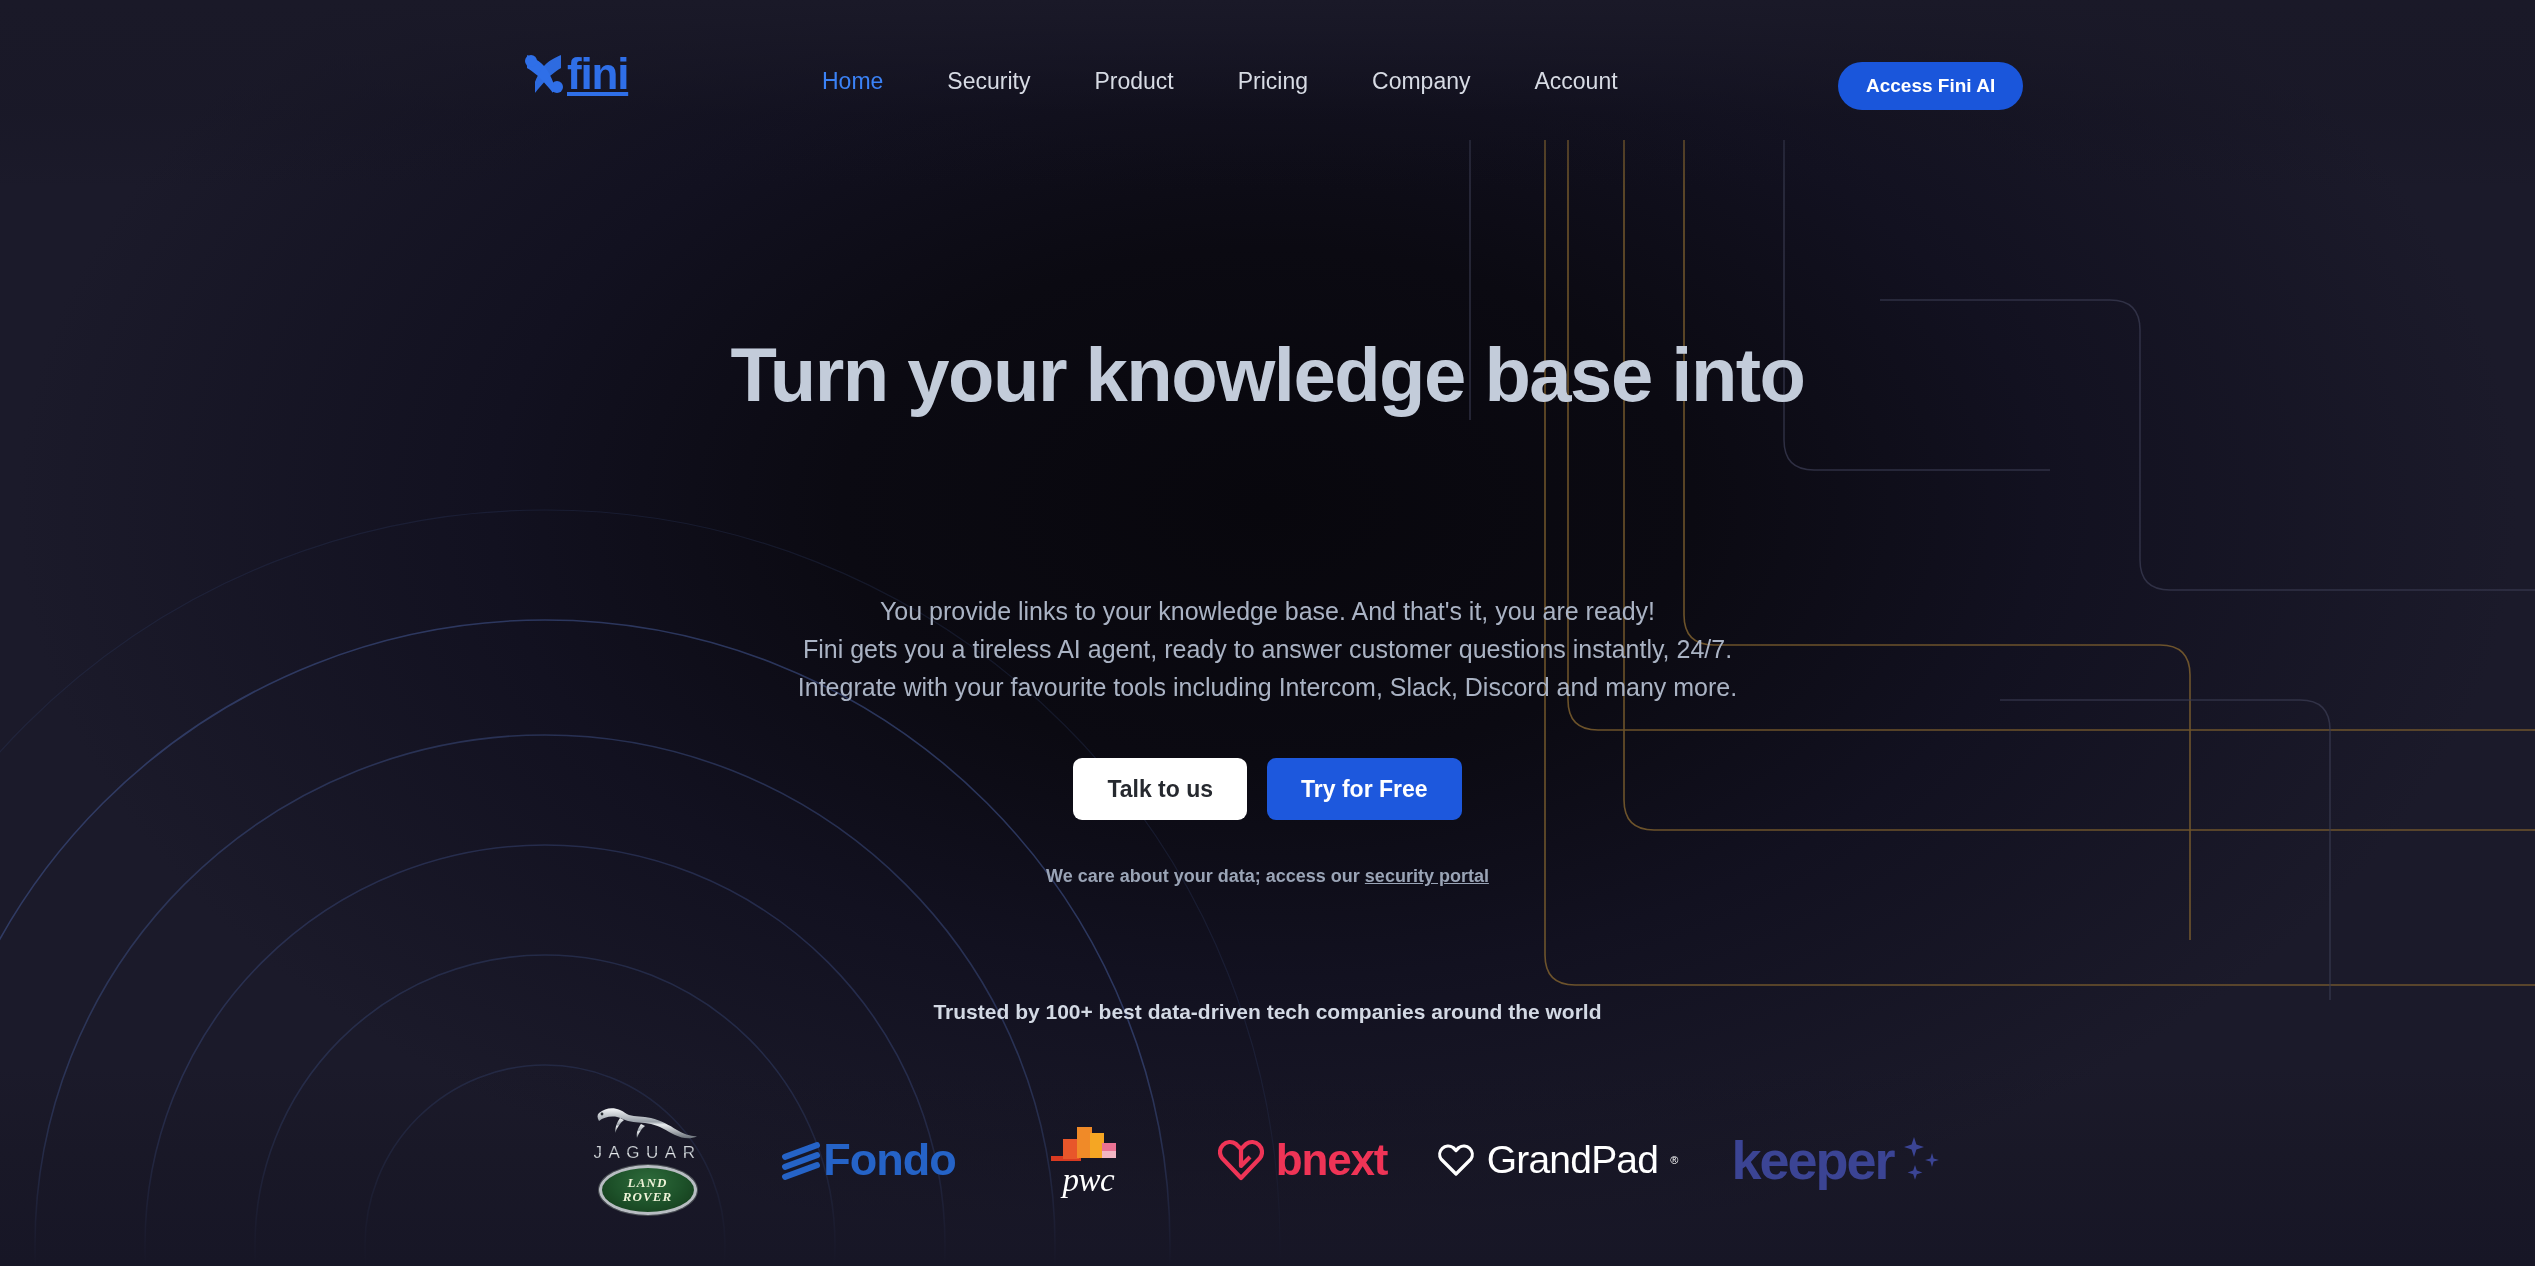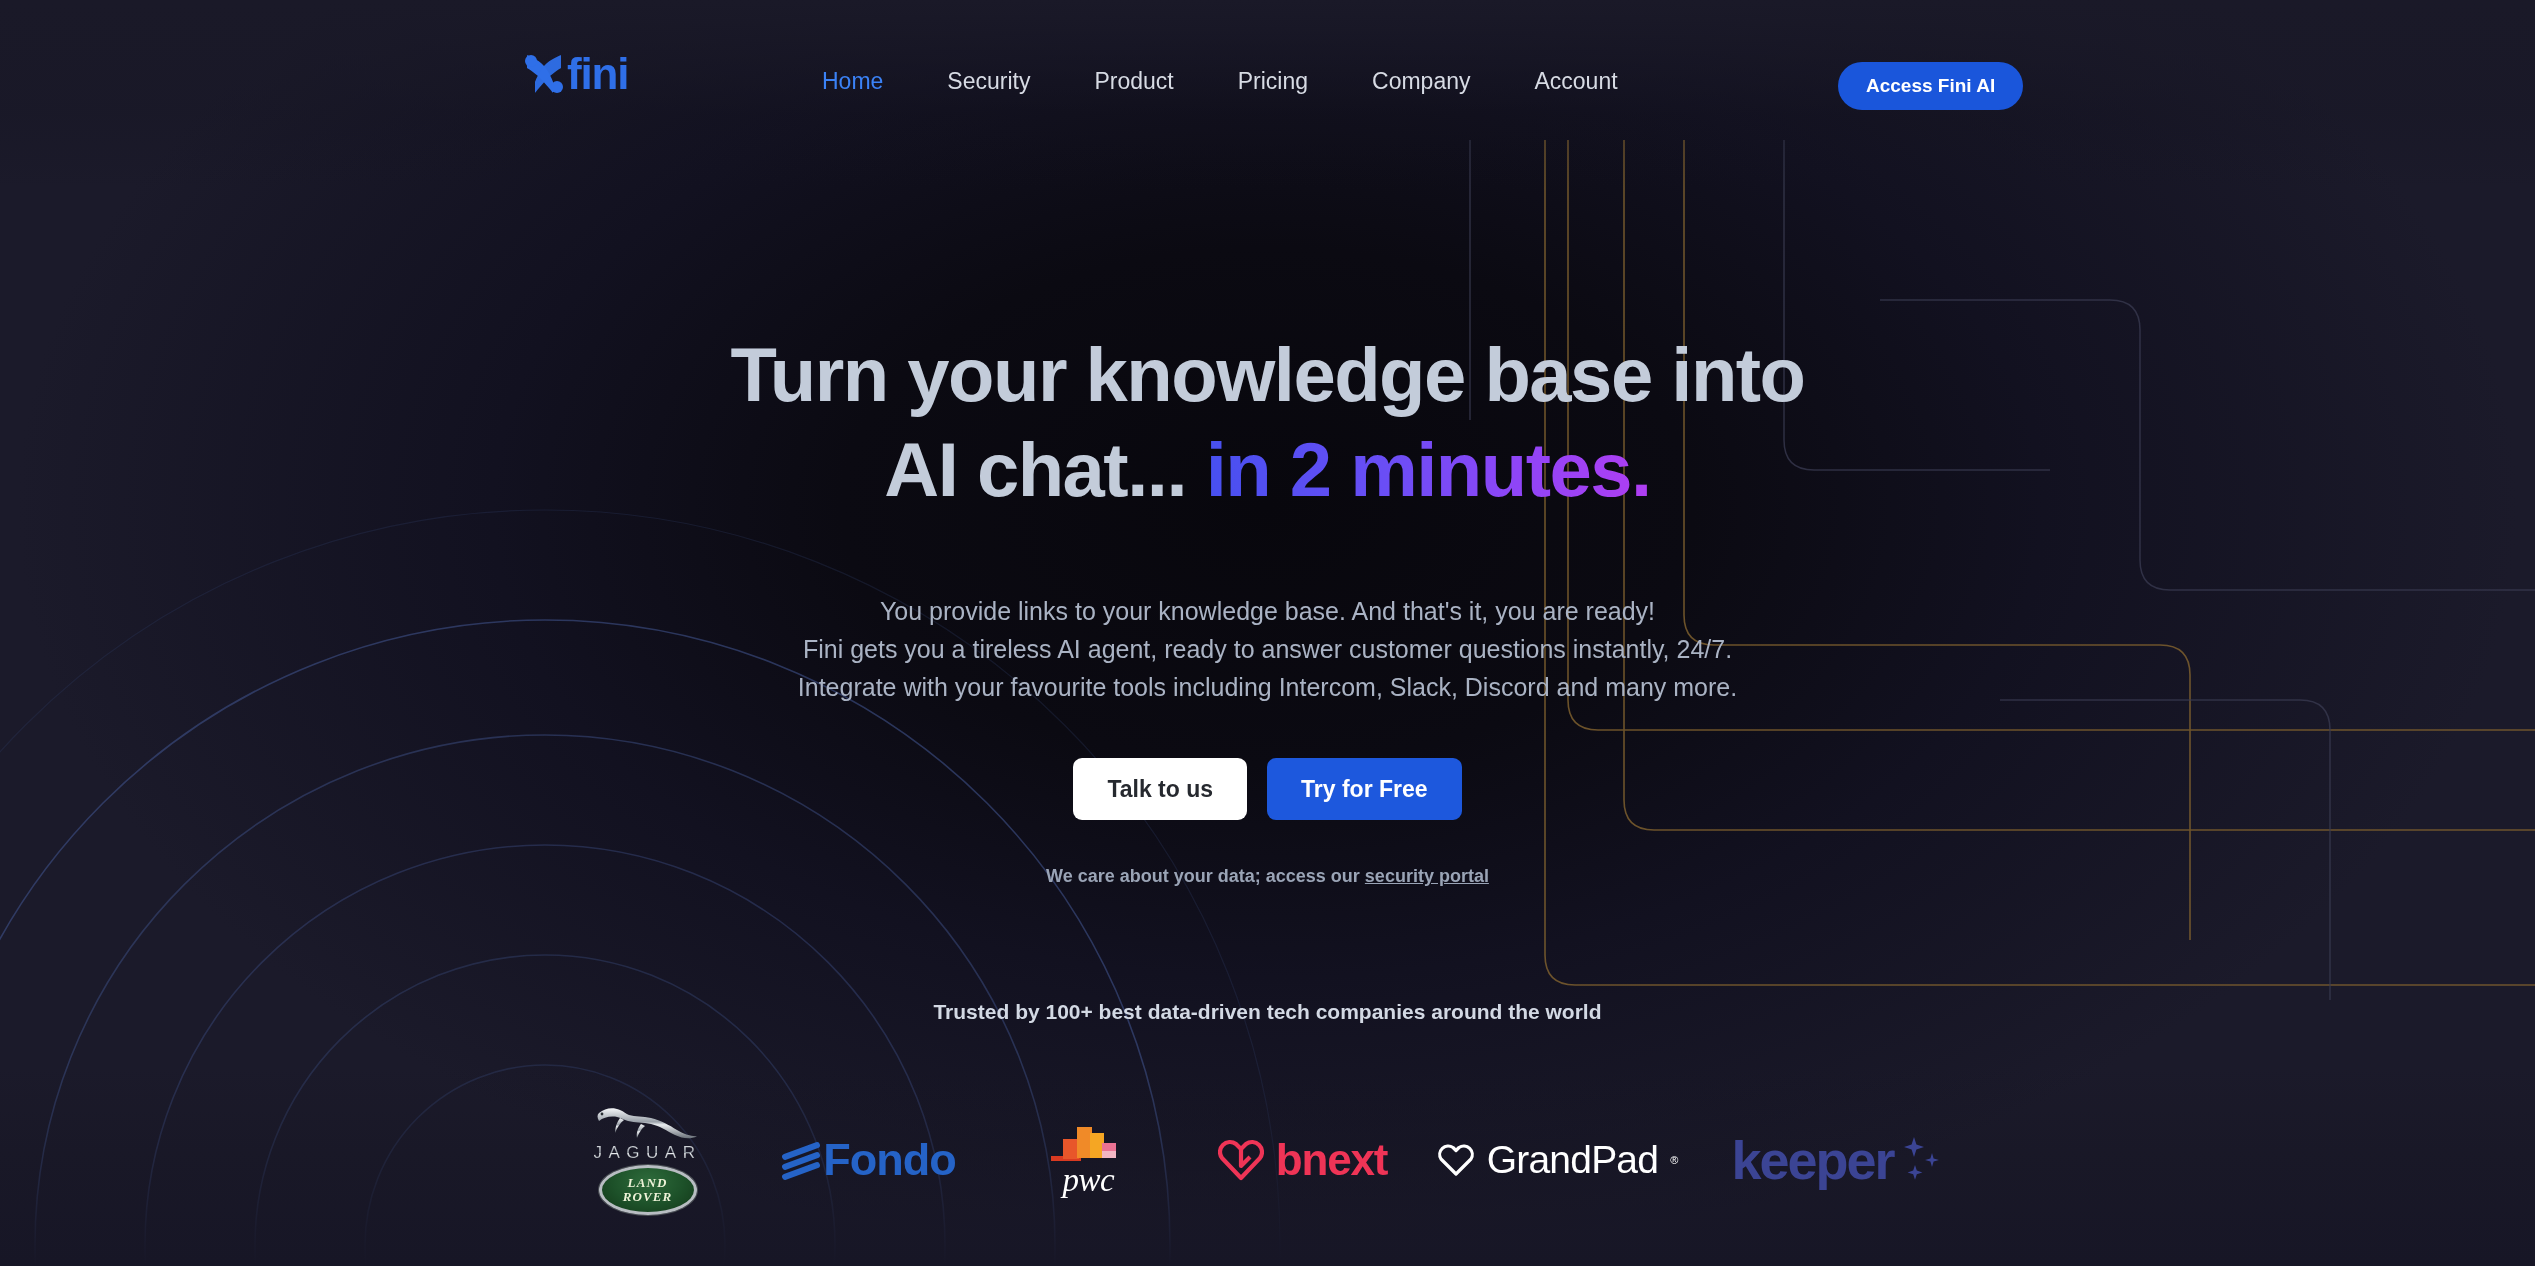--- a/index.html
+++ b/index.html
@@ -32,21 +32,21 @@
     position:absolute;left:0;top:0;width:100%;height:112px;
     display:flex;align-items:center;z-index:30;
   }
   .logo{
     position:absolute;left:524px;top:52px;
     display:flex;align-items:center;gap:3px;
   }
   .logo-mark{width:40px;height:44px;display:block;}
   .logo-word{
     color:#2f6fe8;font-size:44px;font-weight:700;letter-spacing:-1.2px;
-    line-height:1;font-family:"Liberation Sans", sans-serif;
+    line-height:1;font-family:"Liberation Sans", sans-serif;text-decoration:underline;
   }
 
   nav{
     position:absolute;left:790px;top:68px;
     display:flex;align-items:center;gap:0px;
   }
   .nav-item{
     color:#d7dbe4;font-size:23px;font-weight:400;
     padding:0 32px;text-decoration:none;white-space:nowrap;cursor:pointer;
   }
@@ -223,21 +223,20 @@
     <a class="nav-item">Account</a>
   </nav>
 
   <button class="cta-top">Access Fini AI</button>
 </header>
 
 <section class="hero">
 
   <h1 class="headline">
     <span class="l1">Turn your knowledge base into</span>
-    <span class="l2"><span>AI chat... </span><span class="grad">in 2 minutes.</span></span>
   </h1>
 
   <p class="sub">
     <span>You provide links to your knowledge base. And that's it, you are ready!</span>
     <span>Fini gets you a tireless AI agent, ready to answer customer questions instantly, 24/7.</span>
     <span>Integrate with your favourite tools including Intercom, Slack, Discord and many more.</span>
   </p>
 
   <div class="btn-row">
     <button class="btn btn-light">Talk to us</button>

